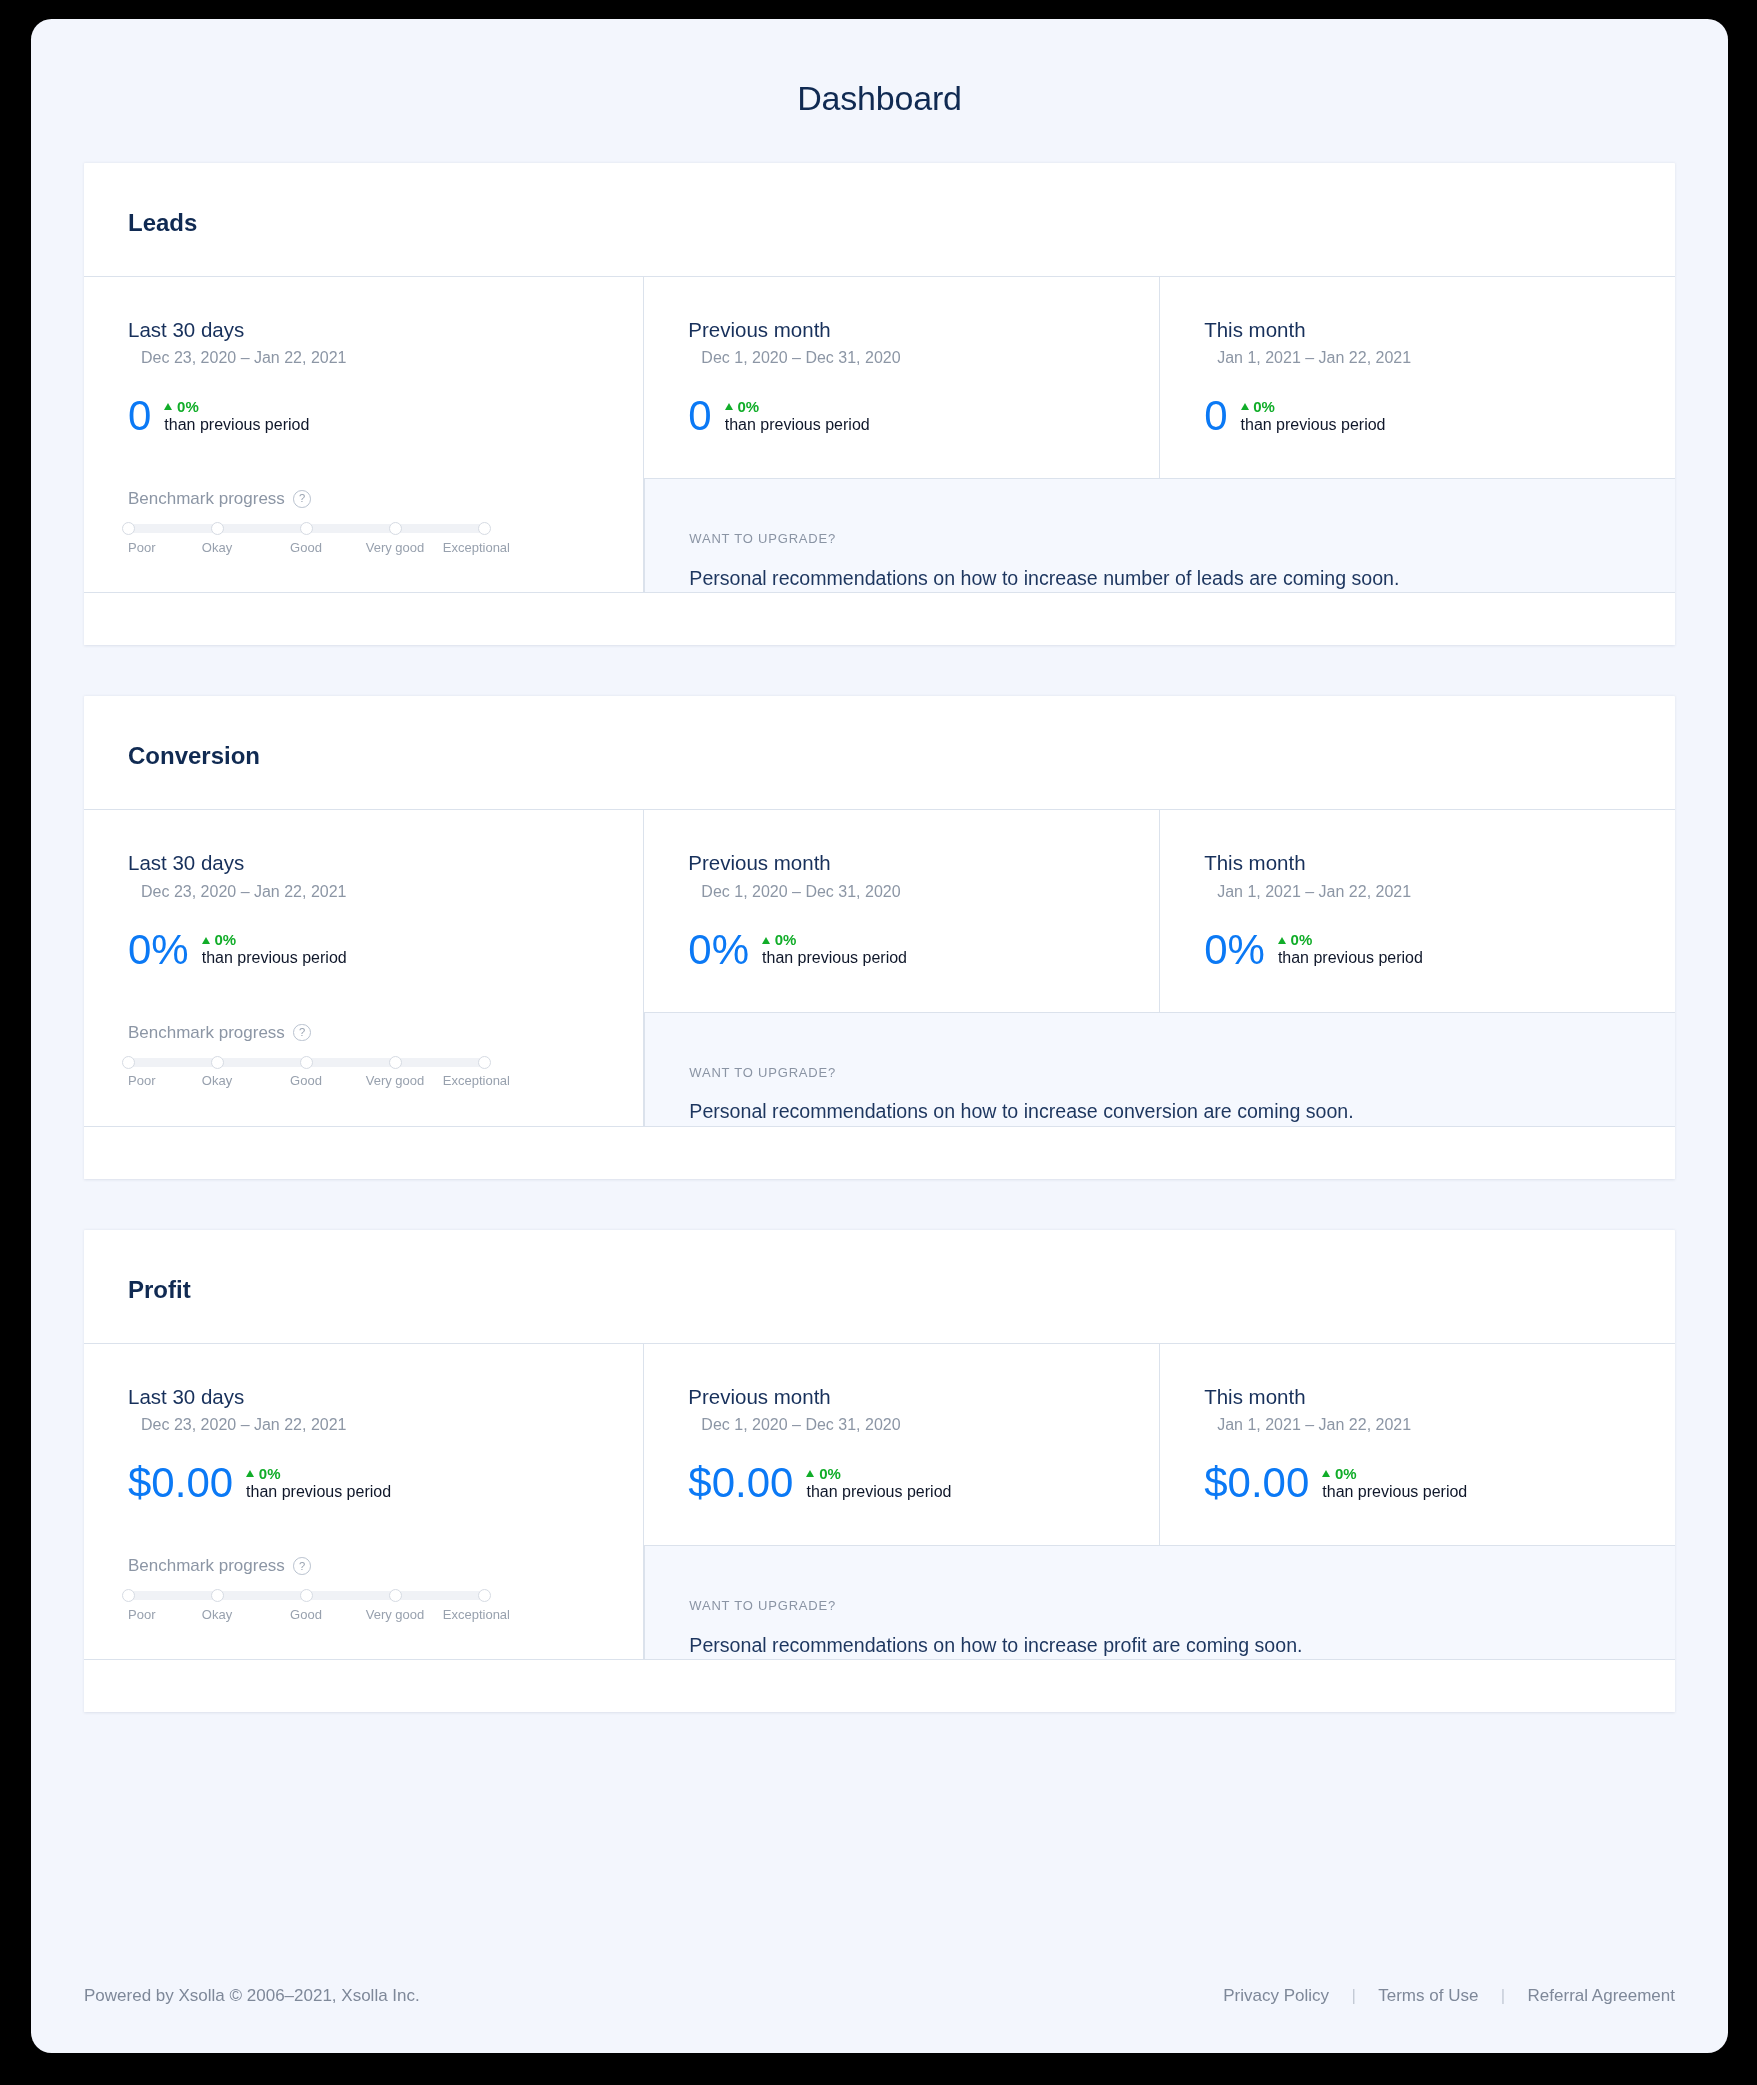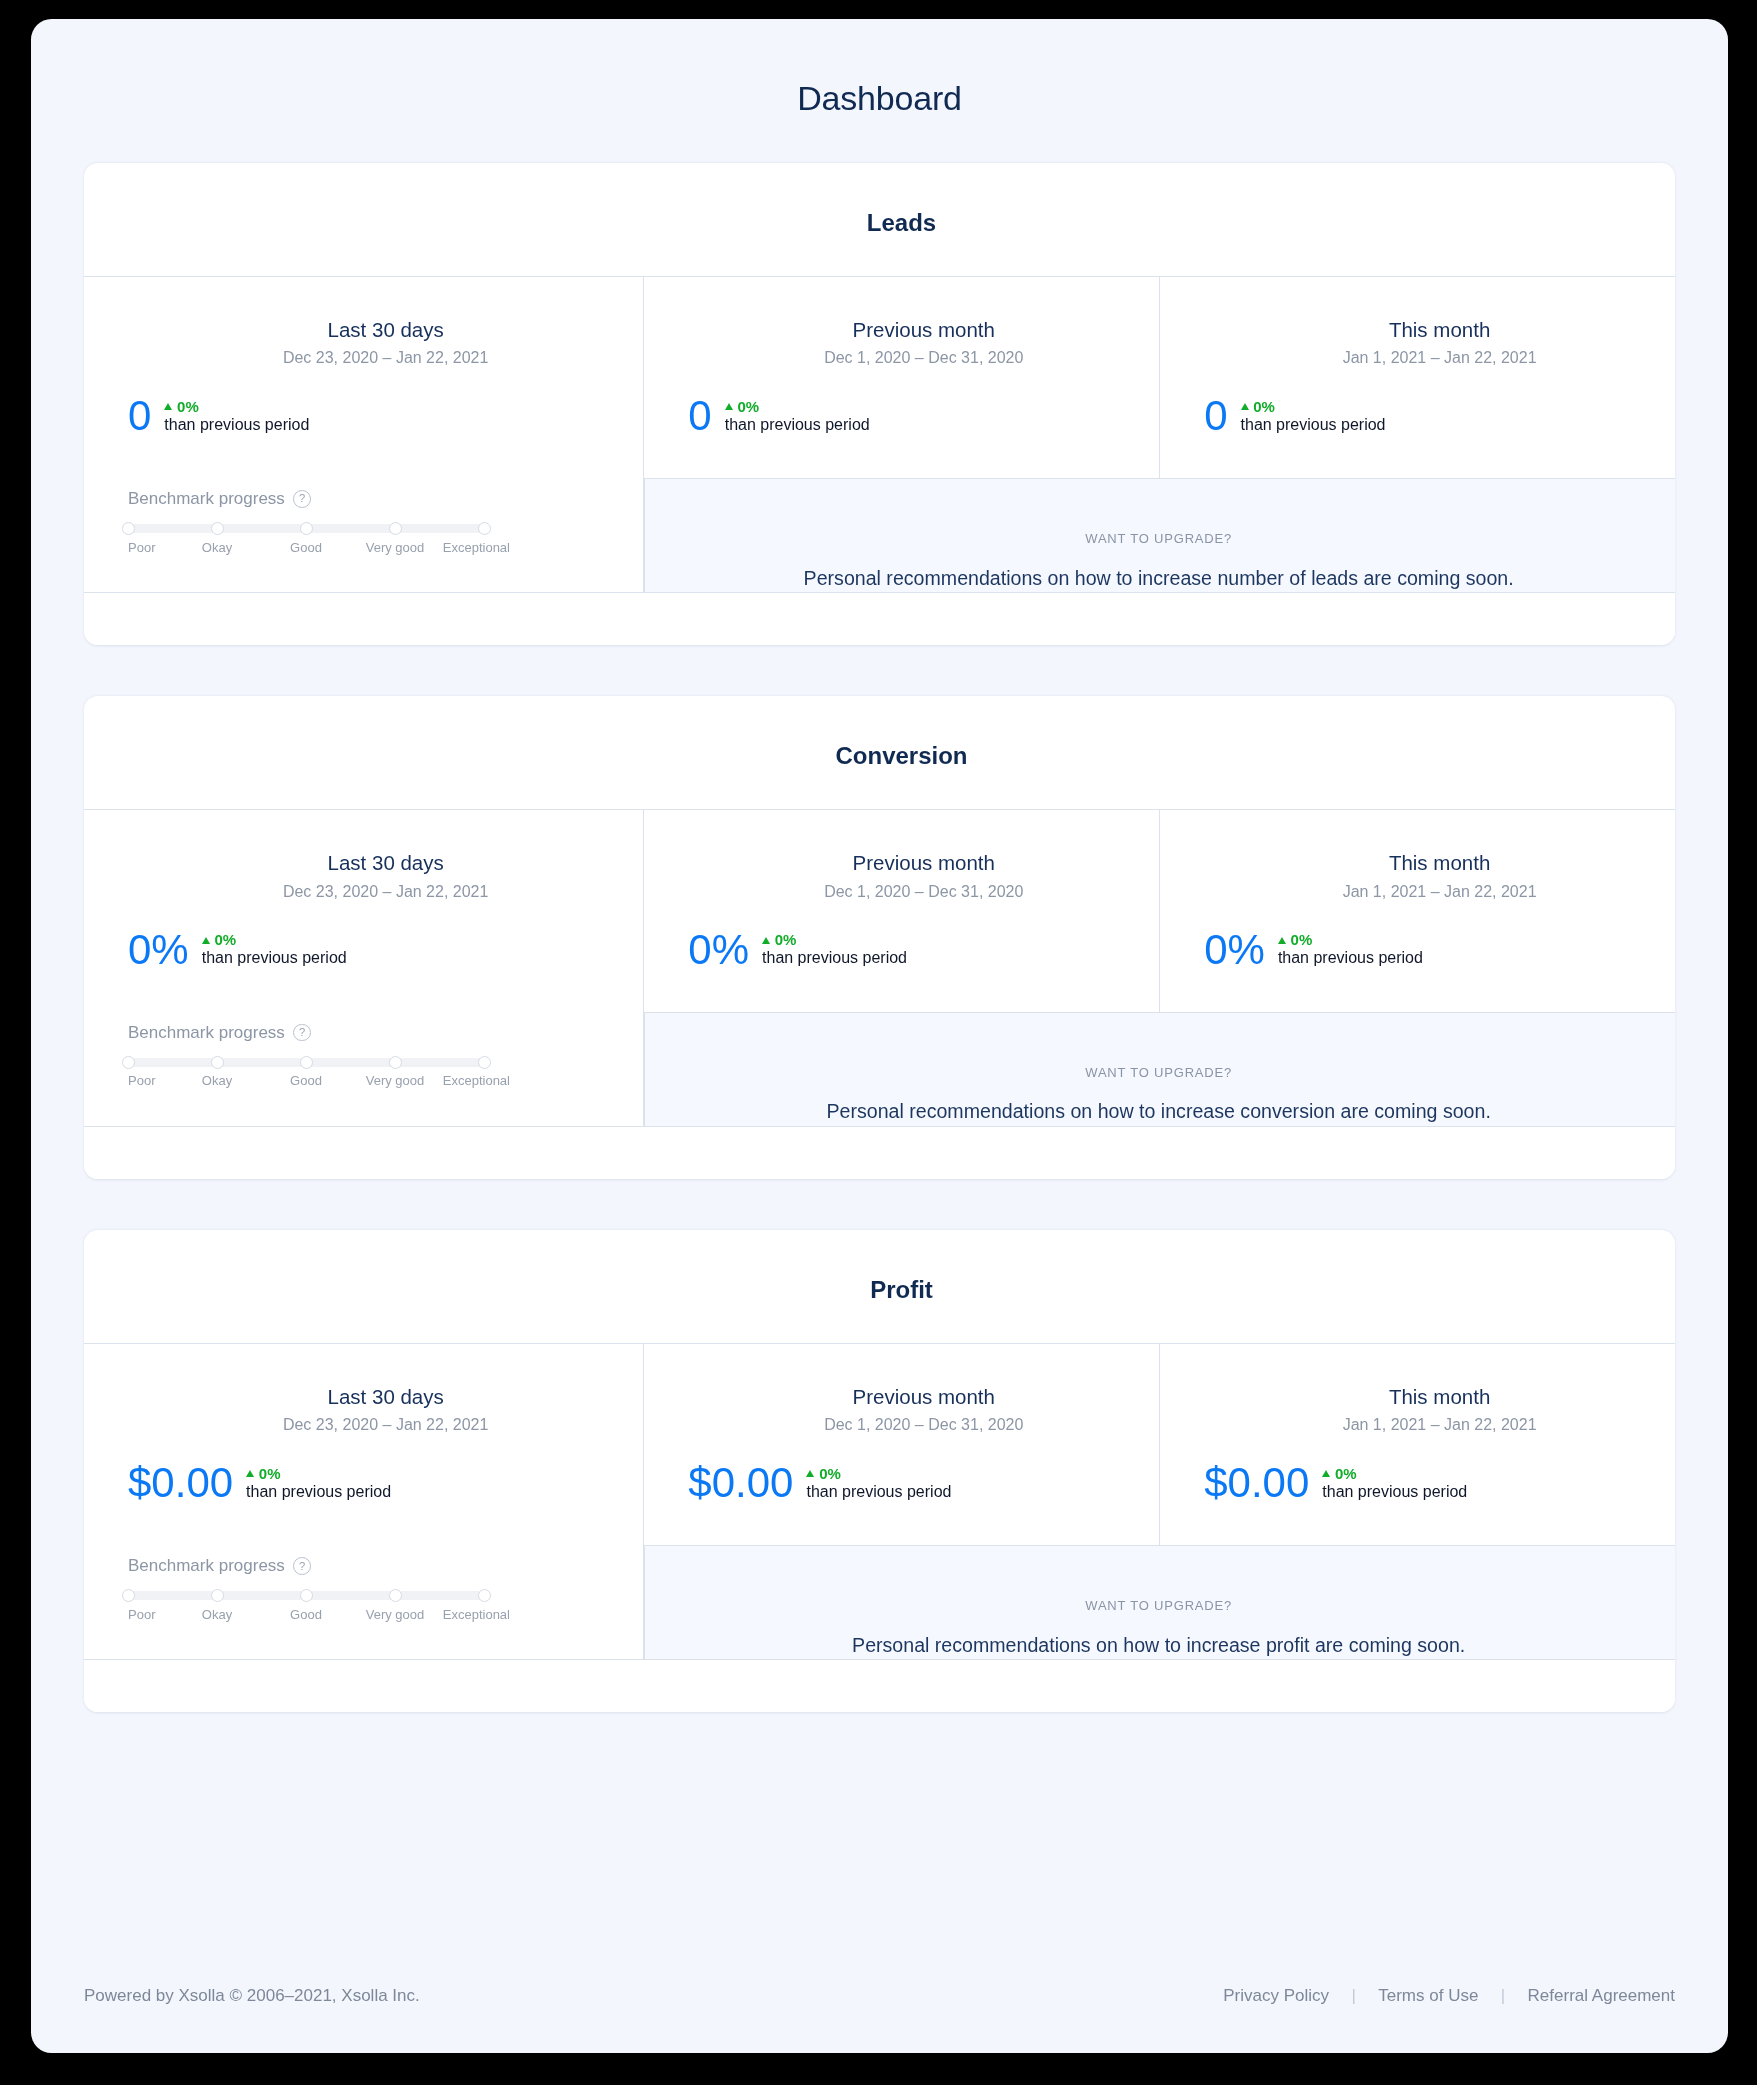--- a/index.html
+++ b/index.html
@@ -74,24 +74,23 @@
     align-items: center;
   }
   .select-chevron svg { display: block; }
 
   
   .cards { margin-top: 45px; }
 
   .card {
     background: #ffffff;
     margin: 0 53px 51px 53px;
-    border-radius: 14px;
+    border-radius: 1px;
     box-shadow: 0 0.9px 2.8px rgba(16,42,82,0.10);
     overflow: hidden;
-    text-align: center;
   }
   .card-title {
     font-size: 24px;
     font-weight: bold;
     color: #102a52;
     padding: 46px 0 39px 44px;
     border-bottom: 0.9px solid #dbe2ec;
   }
 
   .card-grid {
@@ -108,20 +107,21 @@
   .col.wide { flex: 2 1 0; padding: 0; display: flex; flex-direction: column; }
 
   .period-name {
     font-size: 20.5px;
     color: #17305b;
     margin-bottom: 7.5px;
   }
   .period-range {
     font-size: 16px;
     color: #8c96a5;
+    margin-left: 13px;
   }
 
   .value-row {
     display: flex;
     align-items: center;
     margin-top: 28px;
     gap: 13px;
   }
   .big-value {
     font-size: 42px;

